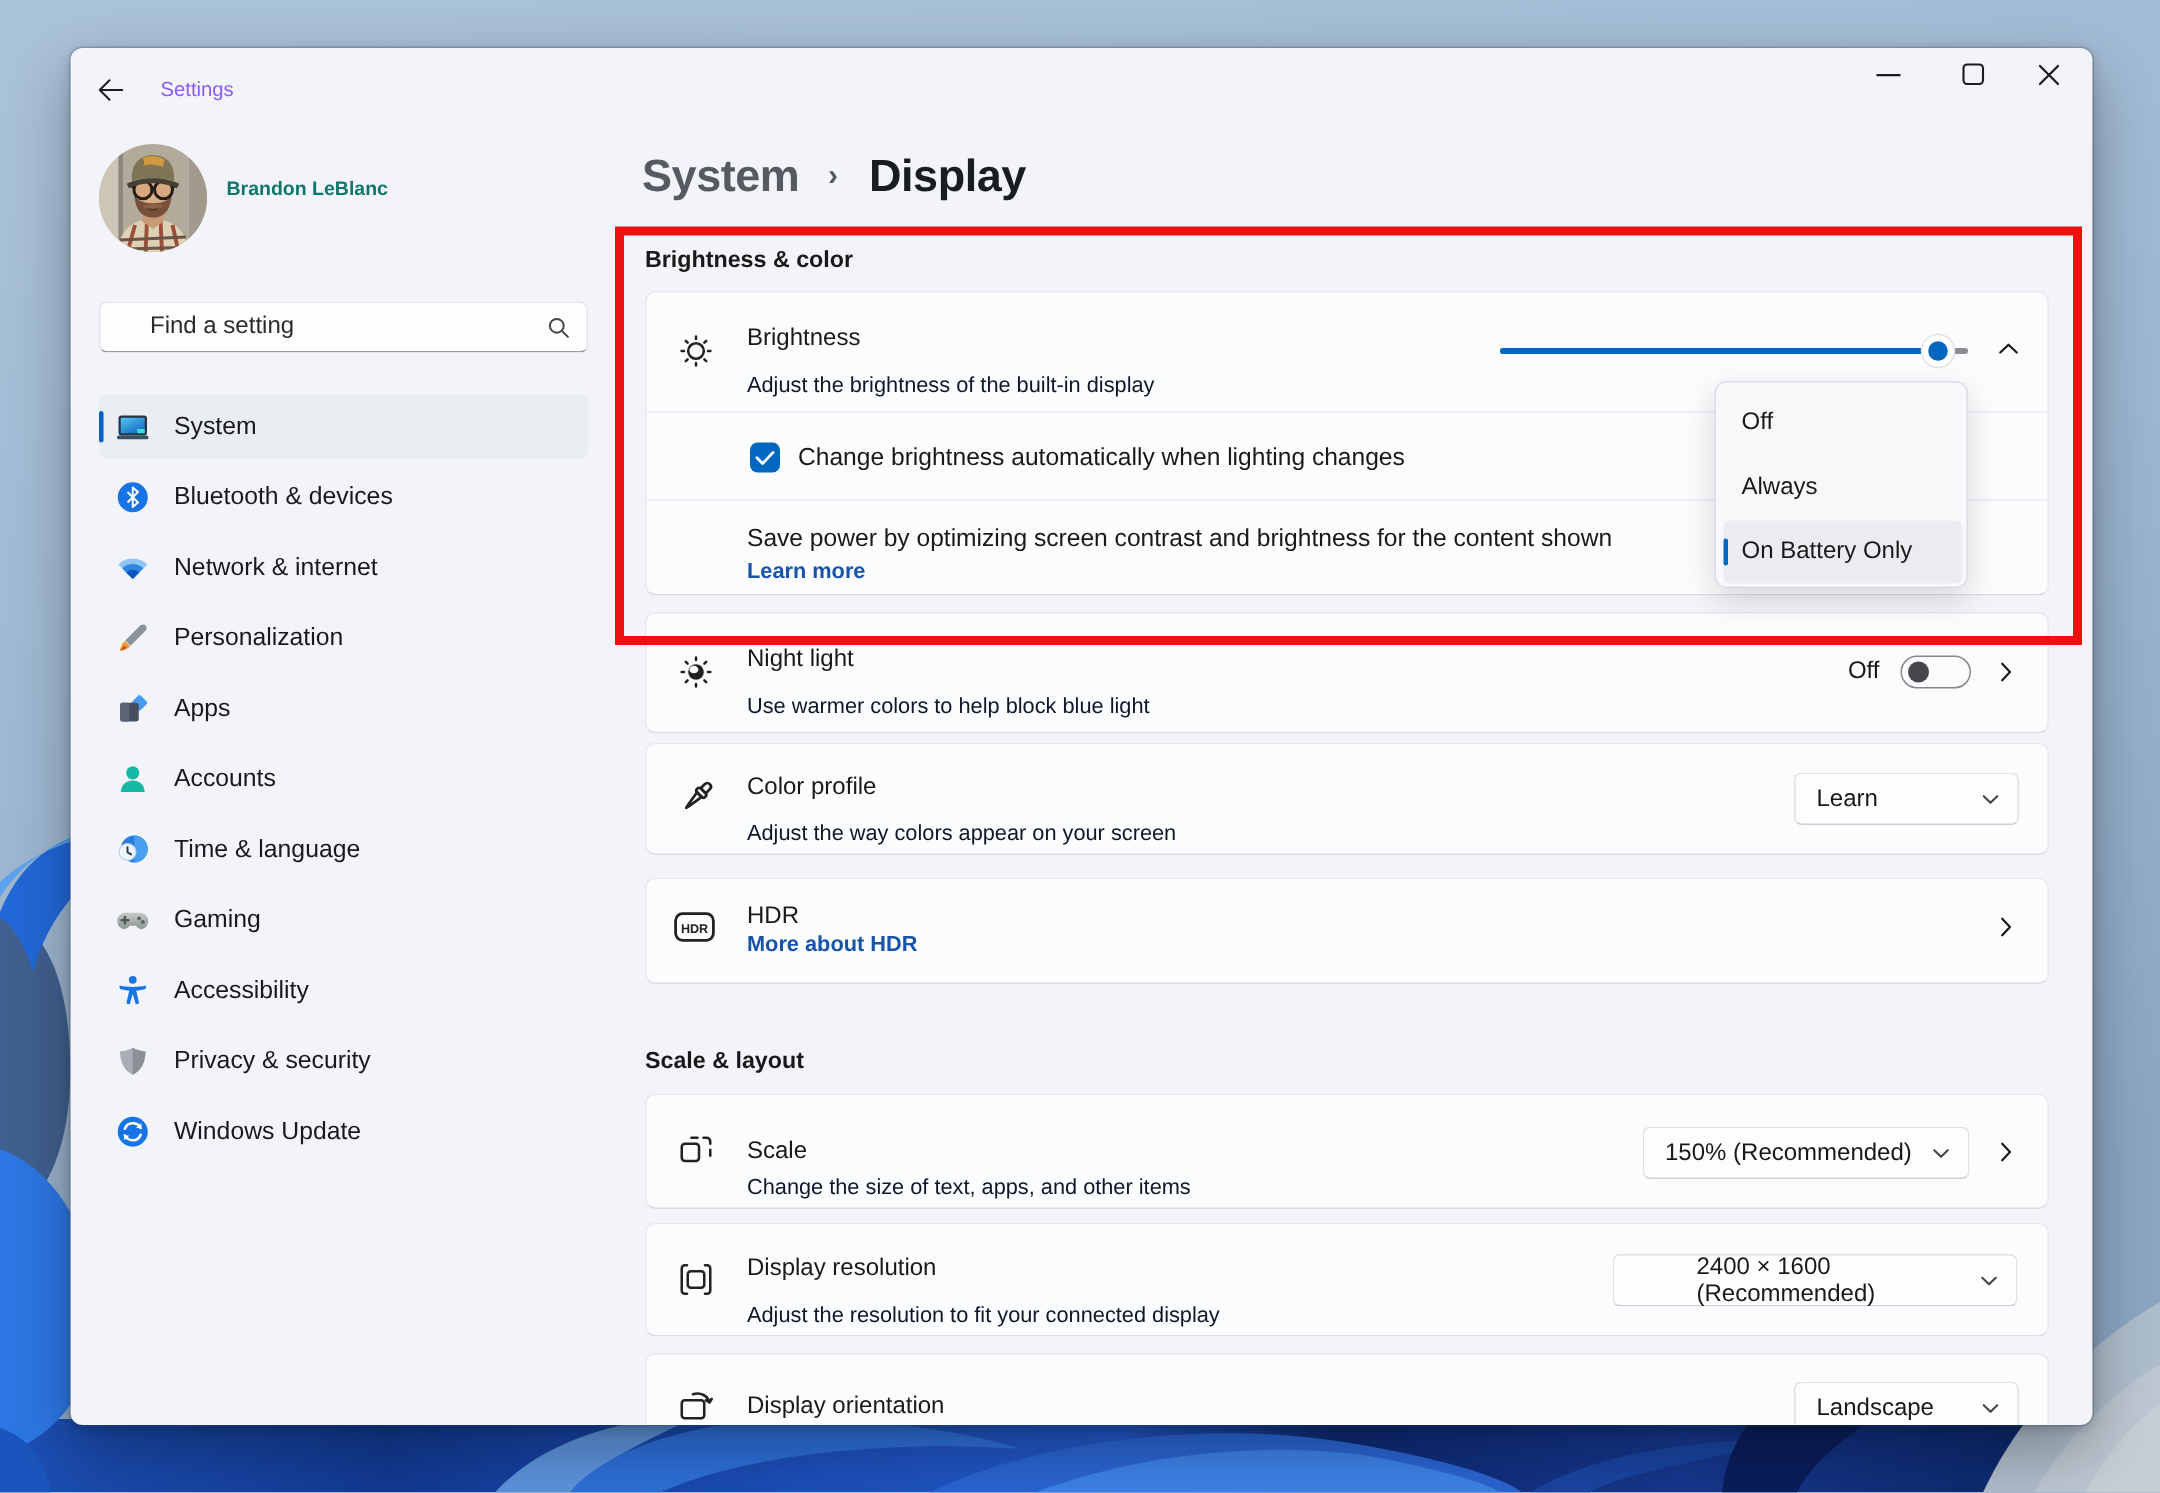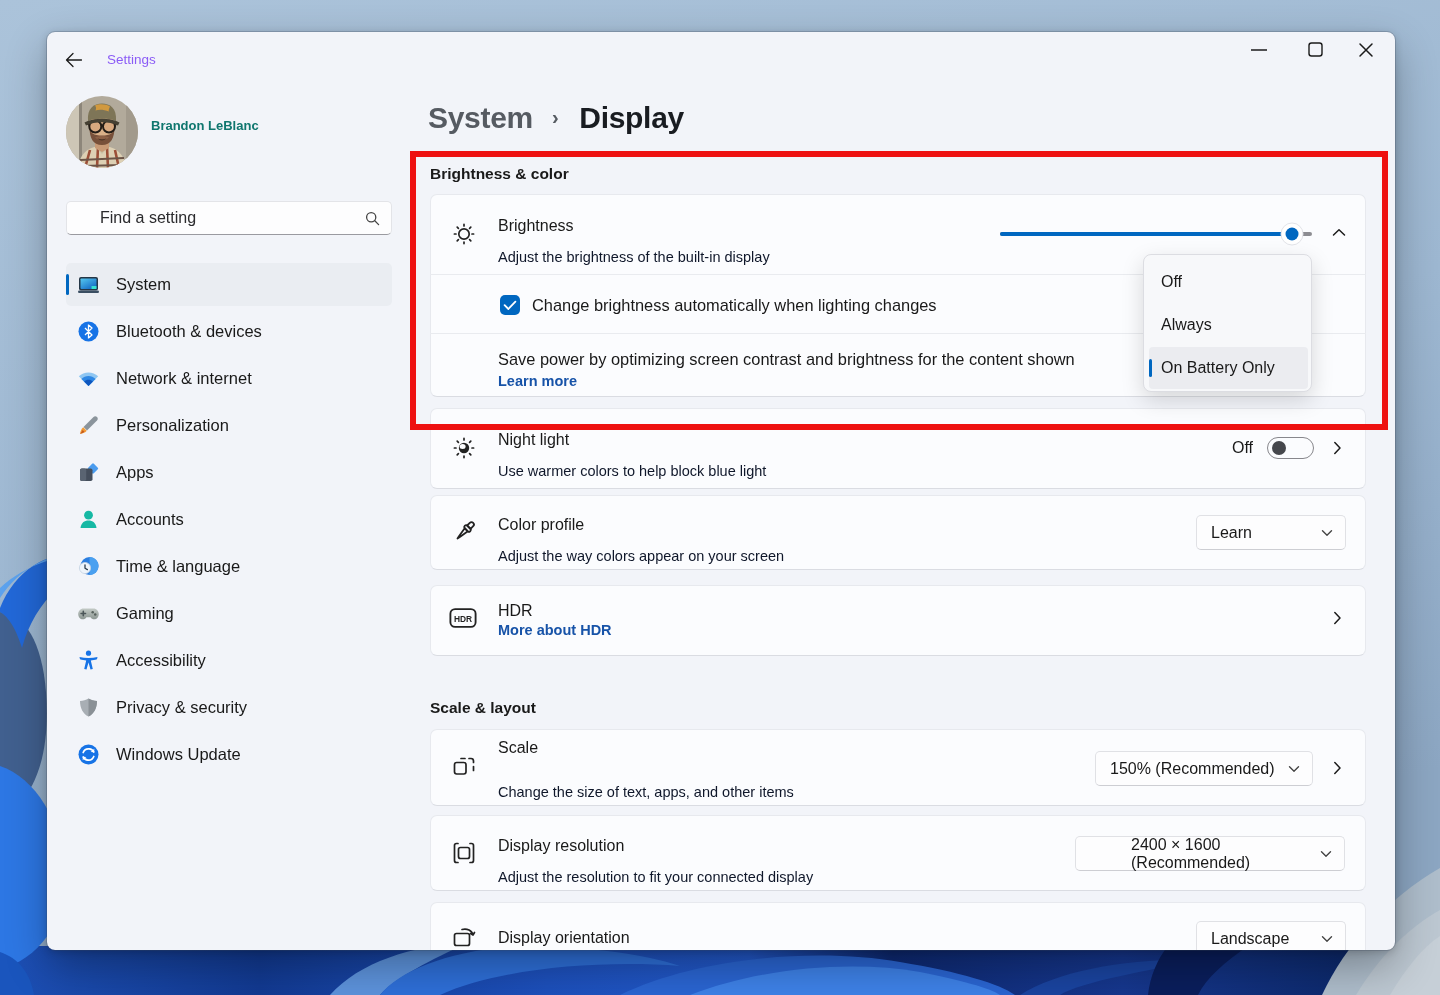--- a/index.html
+++ b/index.html
@@ -351,21 +351,21 @@
     </svg>
 
   <div class="seclabel" style="top:667px;">Scale &amp; layout</div>
   <div class="card" style="top:697px; height:77px;"></div>
   <svg class="iconbox" style="top:722px;" viewBox="0 0 28 28">
     <g stroke="#222" stroke-width="1.7" fill="none" stroke-linecap="round" stroke-linejoin="round">
       <rect x="4.5" y="8.5" width="11.5" height="11.5" rx="2.2"></rect>
       <path d="M11,4.5 L15,4.5 M19,4.5 L21,4.5 C22.4,4.5 23.5,5.6 23.5,7 L23.5,8.5 M23.5,12.5 L23.5,16.5"></path>
     </g>
   </svg>
-  <div class="rowtitle" style="top:707px;">Scale</div>
+  <div class="rowtitle" style="top:727px;">Scale</div>
   <div class="rowsub" style="top:740px;">Change the size of text, apps, and other items</div>
   <div class="select" style="left:1048px; top:719px; width:218px;text-align:right;">
       <span class="txt">150% (Recommended)</span>
     <svg width="12" height="8" viewBox="0 0 12 8">
         <path d="M1.5,1.8 L6,6.2 L10.5,1.8" stroke="#454545" stroke-width="1.4" fill="none" stroke-linecap="round" stroke-linejoin="round"></path>
       </svg>
   </div>
   <svg class="chev" style="left:1286px; top:729px;" width="9" height="14" viewBox="0 0 9 14">
       <path d="M1.8,1.5 L7,7 L1.8,12.5" stroke="#1b1b1b" stroke-width="1.5" fill="none" stroke-linecap="round" stroke-linejoin="round"></path>
     </svg>

